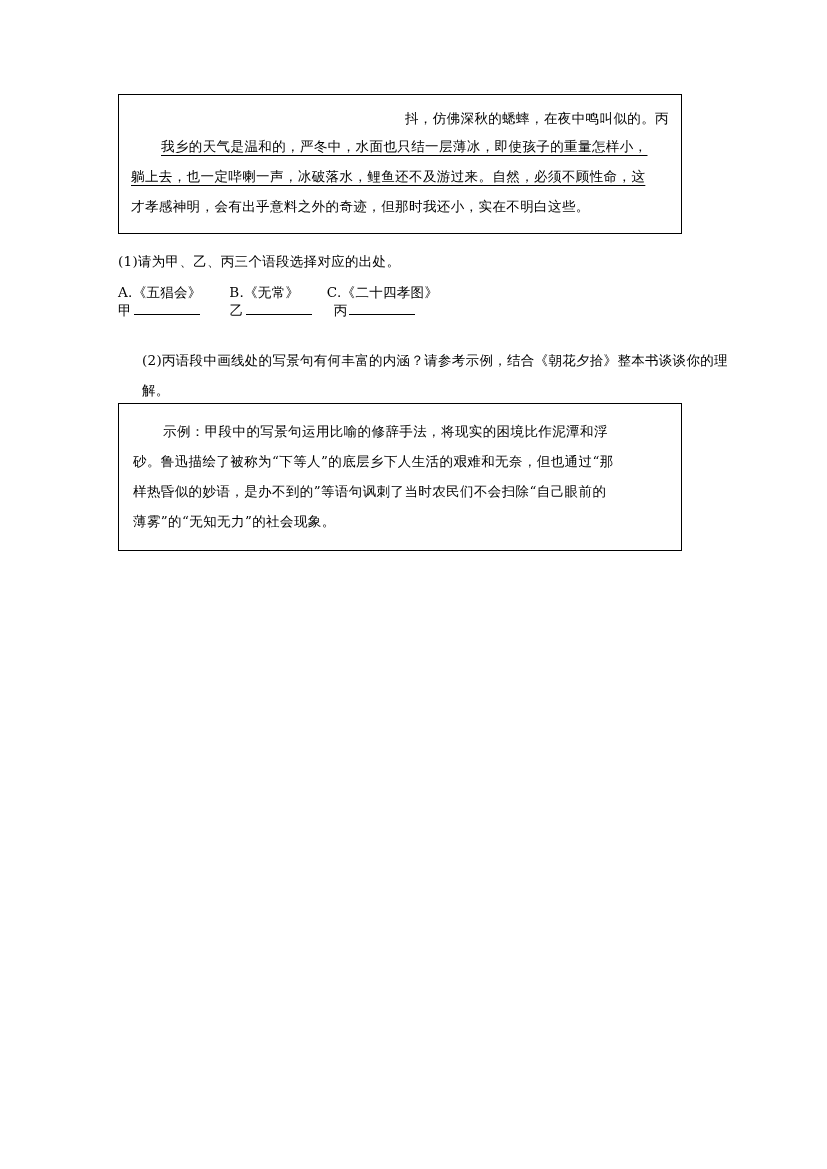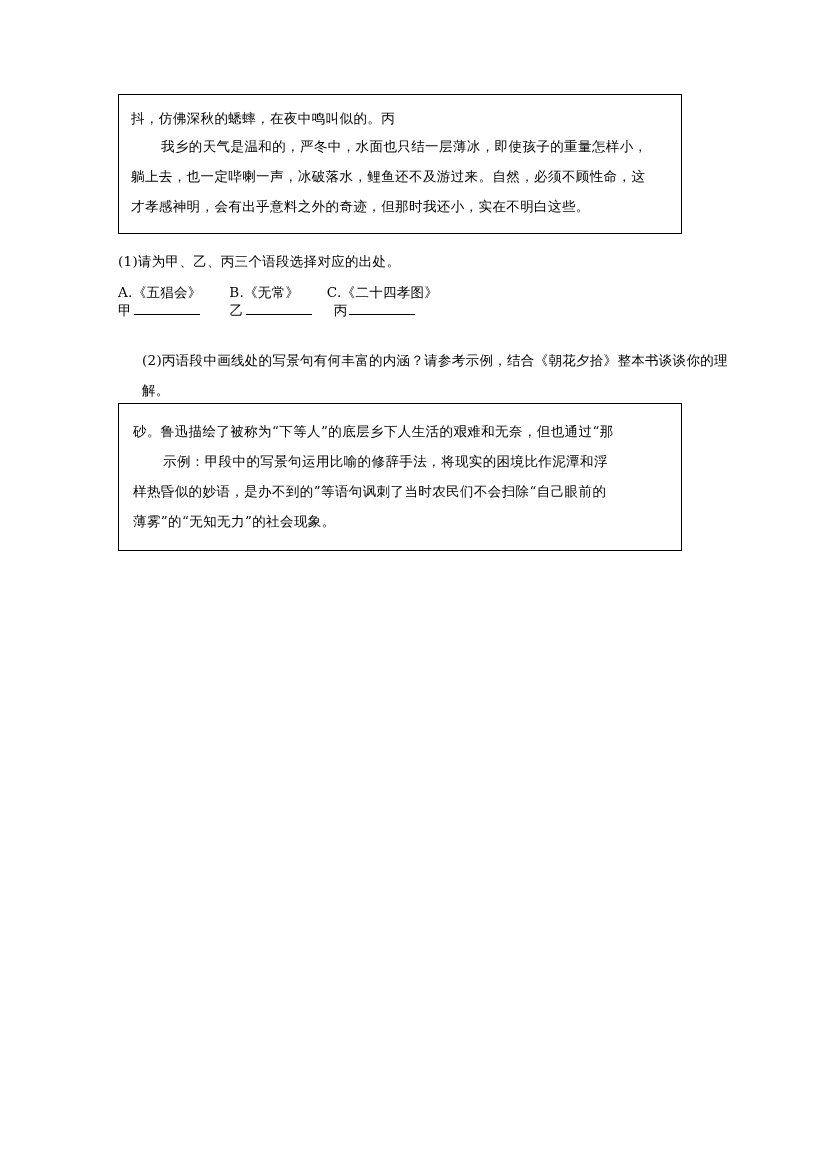--- a/index.html
+++ b/index.html
@@ -33,25 +33,27 @@
     padding: 10px 12px 12px 12px;
   }
   .excerpt-line {
     font-size: 13.5px;
     line-height: 30px;
     letter-spacing: 0.4px;
     white-space: nowrap;
   }
   .excerpt-line.first {
     line-height: 26px;
+    text-align: right;
   }
   .indent2 {
     padding-left: 30px;
   }
   .ul {
+    text-decoration: underline;
     text-underline-offset: 4px;
   }
 
   
   .q {
     position: absolute;
     font-size: 13.5px;
     line-height: 26px;
     letter-spacing: 0.3px;
     white-space: nowrap;
@@ -127,21 +129,21 @@
 
   <div class="q" id="opts">A.《五猖会》　　B.《无常》　　C.《二十四孝图》</div>
 
   <div class="q" id="blanks">
     <span class="blank-label">甲</span><span class="blank-rule"></span><span class="gap-wide"></span><span class="blank-label">乙</span><span class="blank-rule"></span><span class="gap-mid"></span><span class="blank-label">丙</span><span class="blank-rule"></span>
   </div>
 
   <div id="q2">(2)丙语段中画线处的写景句有何丰富的内涵？请参考示例，结合《朝花夕拾》整本书谈谈你的理解。</div>
 
   <div class="example-box">
+    <div class="example-line indent2">示例：甲段中的写景句运用比喻的修辞手法，将现实的困境比作泥潭和浮</div>
     <div class="example-line">砂。鲁迅描绘了被称为“下等人”的底层乡下人生活的艰难和无奈，但也通过“那</div>
-    <div class="example-line indent2">示例：甲段中的写景句运用比喻的修辞手法，将现实的困境比作泥潭和浮</div>
     <div class="example-line">样热昏似的妙语，是办不到的”等语句讽刺了当时农民们不会扫除“自己眼前的</div>
     <div class="example-line">薄雾”的“无知无力”的社会现象。</div>
   </div>
 
   <div class="footer">试卷第 2 页，共 2 页</div>
 
 </div>
 
 </body></html>

